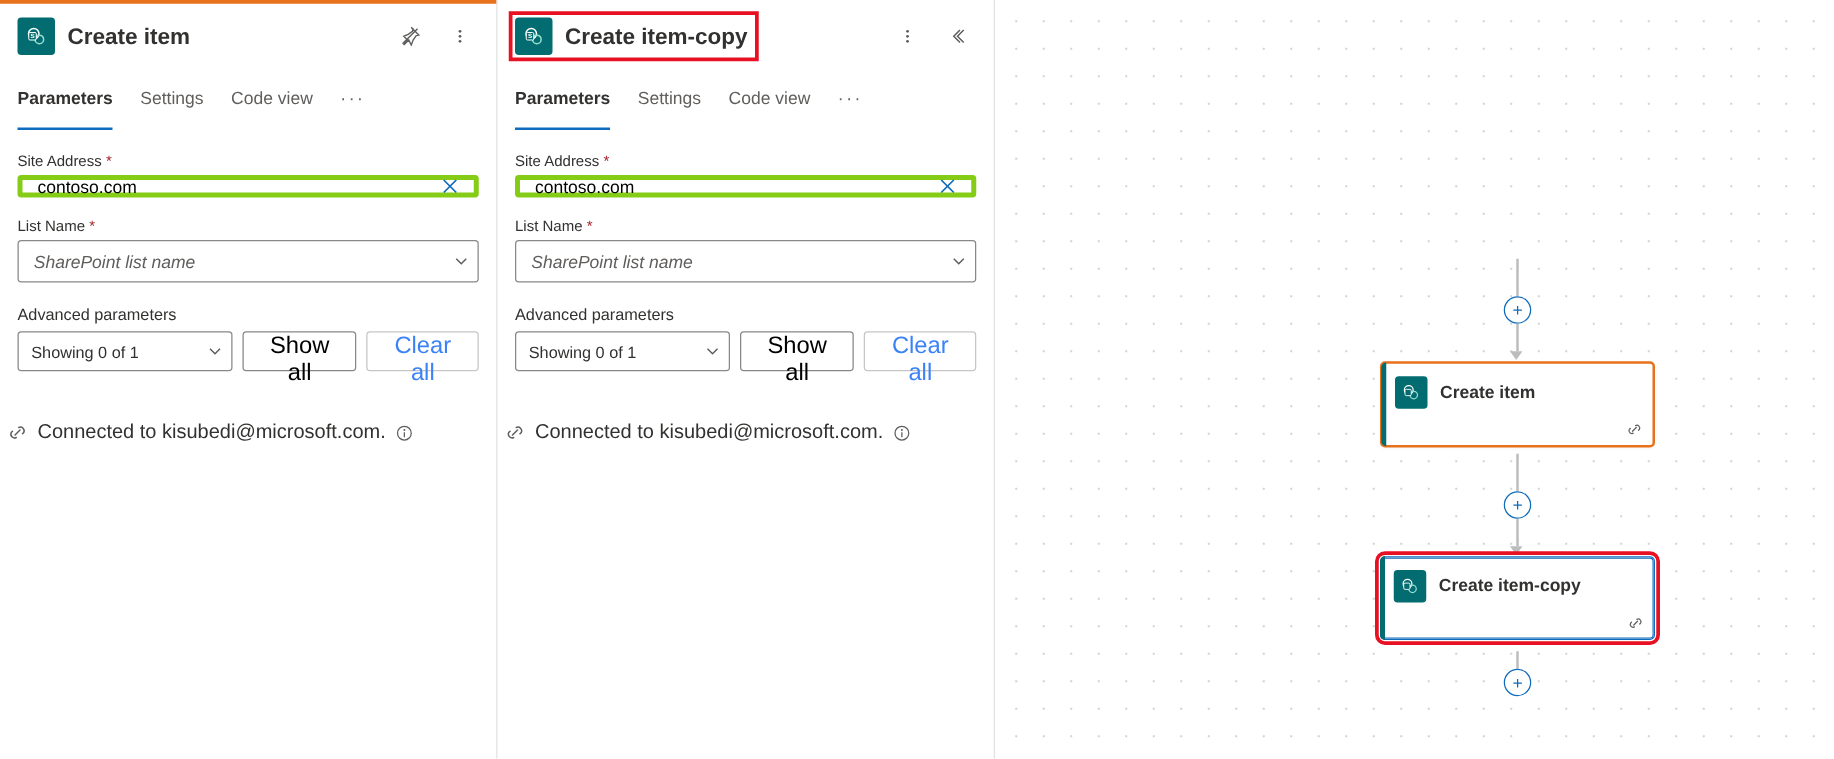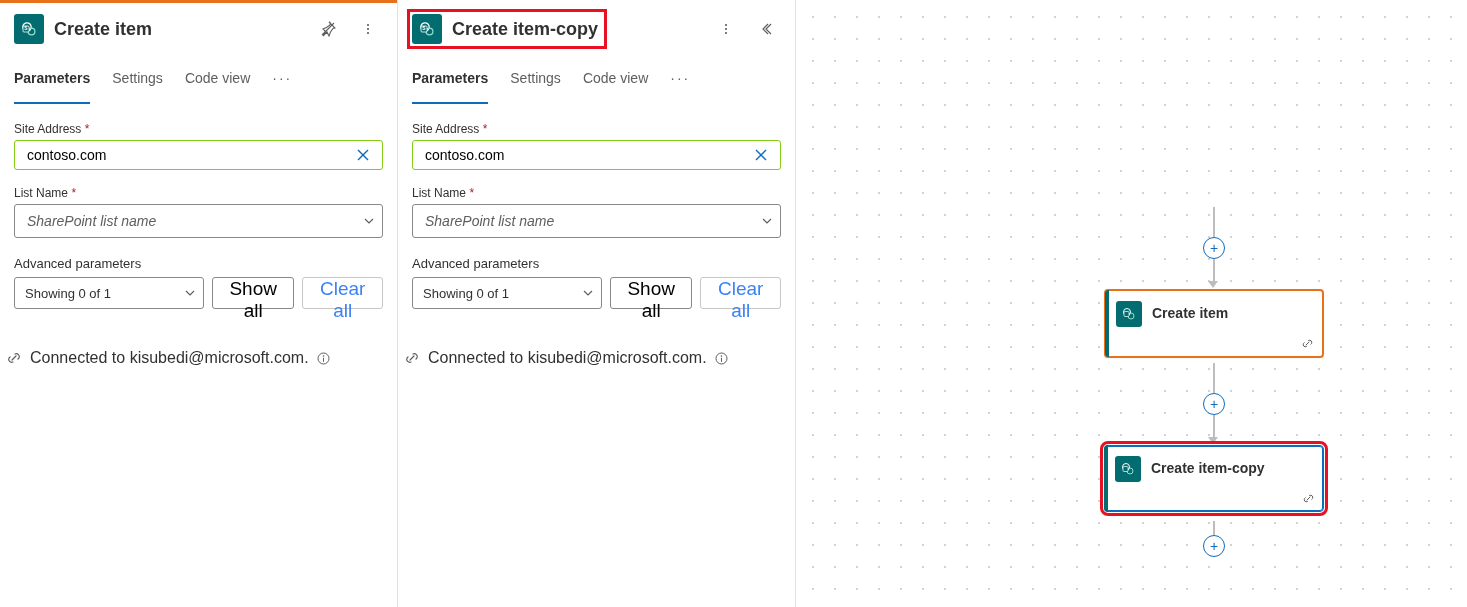--- a/index.html
+++ b/index.html
@@ -12,26 +12,26 @@
   .panel-title { font-size:18px; font-weight:600; flex:1; }
   .icon-btn { width:30px; height:30px; border:none; background:transparent; display:flex; align-items:center; justify-content:center; cursor:pointer; color:#605e5c; border-radius:3px; }
   .highlight-red { border:3px solid #e81123; padding:2px 6px 2px 2px; margin:-5px -9px -5px -5px; display:flex; align-items:center; gap:10px; }
   .tabs { display:flex; gap:22px; padding:18px 14px 0 14px; font-size:14px; }
   .tab { padding-bottom:16px; color:#605e5c; cursor:pointer; border-bottom:2px solid transparent; }
   .tab.active { color:#323130; font-weight:600; border-bottom:2px solid #0f6cbd; }
   .tab-more { color:#605e5c; cursor:pointer; padding-bottom:8px; letter-spacing:2px; }
   .form { padding:18px 14px 0 14px; }
   .field-label { font-size:12px; color:#323130; margin-bottom:4px; }
   .req { color:#a4262c; }
-  .input-row { display:flex; align-items:center; border:1px solid #84cc16; border-radius:3px; height:30px; padding:0 6px 0 10px; margin-bottom:16px; font-size:14px; }
+  .input-row { display:flex; align-items:center; border:4px solid #84cc16; border-radius:3px; height:18px; padding:0 6px 0 10px; margin-bottom:16px; font-size:14px; }
   .input-row input { flex:1; border:none; outline:none; font-size:14px; background:transparent; }
   .select-row { display:flex; align-items:center; border:1px solid #8a8886; border-radius:3px; height:34px; padding:0 8px 0 12px; margin-bottom:16px; font-size:14px; color:#605e5c; font-style:italic; justify-content:space-between; cursor:pointer; }
   .section-label { font-size:13px; color:#323130; margin-top:18px; margin-bottom:6px; }
   .adv-row { display:flex; gap:8px; align-items:center; }
-  .adv-dd { flex:0 0 auto; width:190px; border:1px solid #8a8886; border-radius:3px; height:32px; display:flex; align-items:center; justify-content:space-between; padding:0 8px 0 10px; font-size:13px; cursor:pointer; }
+  .adv-dd { flex:0 0 auto; width:172px; border:1px solid #8a8886; border-radius:3px; height:32px; display:flex; align-items:center; justify-content:space-between; padding:0 8px 0 10px; font-size:13px; cursor:pointer; }
   .btn { height:32px; padding:0 12px; border:1px solid #8a8886; background:#fff; border-radius:3px; font-size:19px; cursor:pointer; }
   .btn.disabled { color:#3b82f6; border-color:#c8c6c4; cursor:default; }
   .connection { display:flex; align-items:center; gap:8px; padding:40px 14px 0 6px; font-size:16px; color:#323130; }
   .canvas { flex:1; position:relative; background-color:#fff;
     background-image:radial-gradient(#d1d1d1 1px, transparent 1px);
     background-size:22px 22px; background-position:6px 6px; }
   .node { position:absolute; width:220px; background:#fff; border:1px solid #d1d1d1; border-radius:4px; box-shadow:0 1px 2px rgba(0,0,0,.04); }
   .node-bar { position:absolute; left:-1px; top:-1px; bottom:-1px; width:4px; border-radius:4px 0 0 4px; }
   .node-inner { display:flex; align-items:center; gap:10px; padding:10px 10px; }
   .node-title { font-size:14px; font-weight:600; line-height:1.25; }

